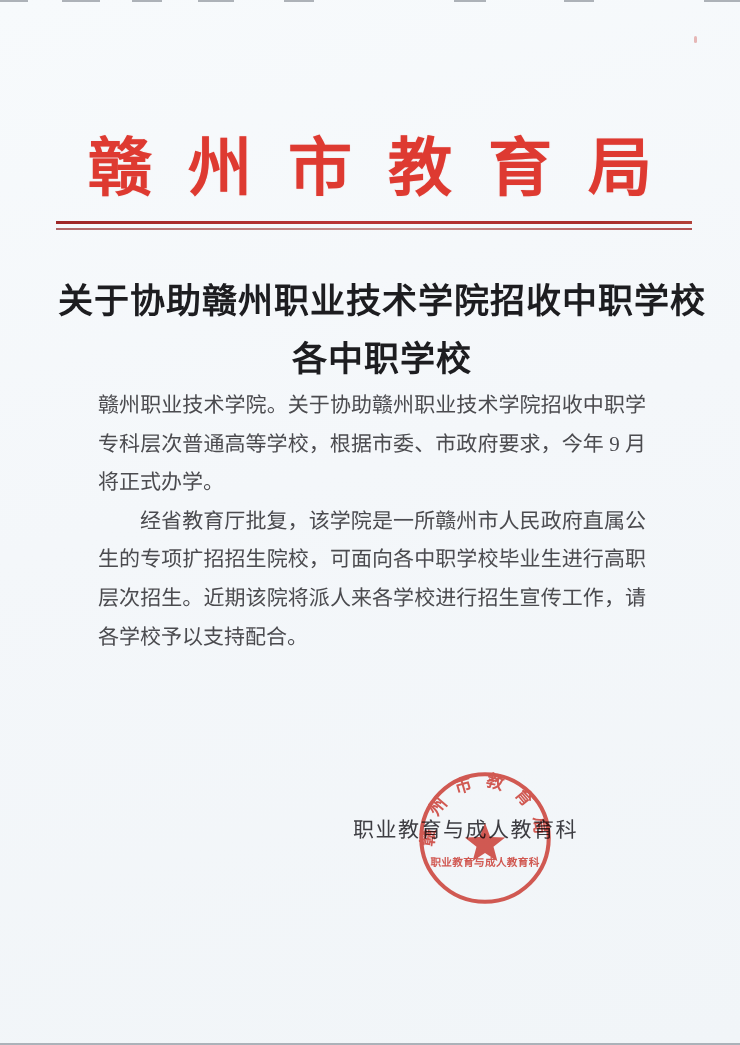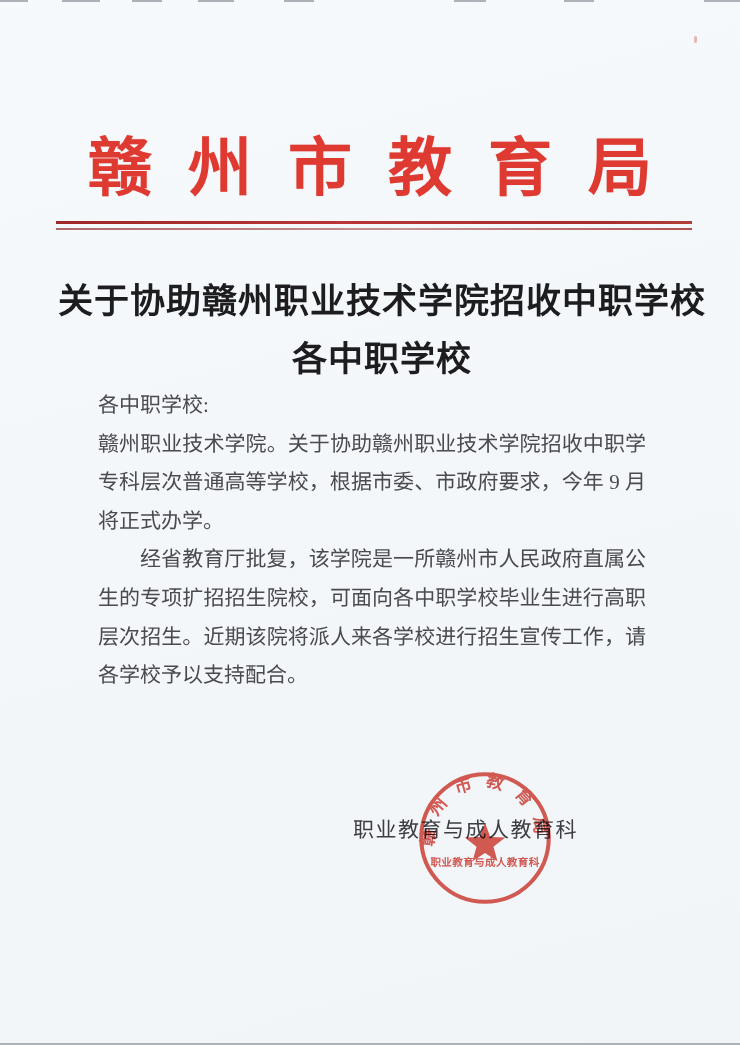--- a/index.html
+++ b/index.html
@@ -65,21 +65,20 @@
   <div class="ink-speck"></div>
 
   <div class="agency-header">赣州市教育局</div>
   <div class="rule-thick"></div>
   <div class="rule-thin"></div>
 
   <div class="doc-title title-1">关于协助赣州职业技术学院招收中职学校</div>
   <div class="doc-title title-2">各中职学校</div>
 
   <div class="body-block">
-    <div class="bline">各中职学校:</div>
     <div class="bline j">赣州职业技术学院。关于协助赣州职业技术学院招收中职学校</div>
     <div class="bline j">专科层次普通高等学校，根据市委、市政府要求，今年 9 月</div>
     <div class="bline">将正式办学。</div>
     <div class="bline j indent">经省教育厅批复，该学院是一所赣州市人民政府直属公办</div>
     <div class="bline j">生的专项扩招招生院校，可面向各中职学校毕业生进行高职</div>
     <div class="bline j">层次招生。近期该院将派人来各学校进行招生宣传工作，请</div>
     <div class="bline">各学校予以支持配合。</div>
   </div>
 
   <div class="signature-line">职业教育与成人教育科</div>

